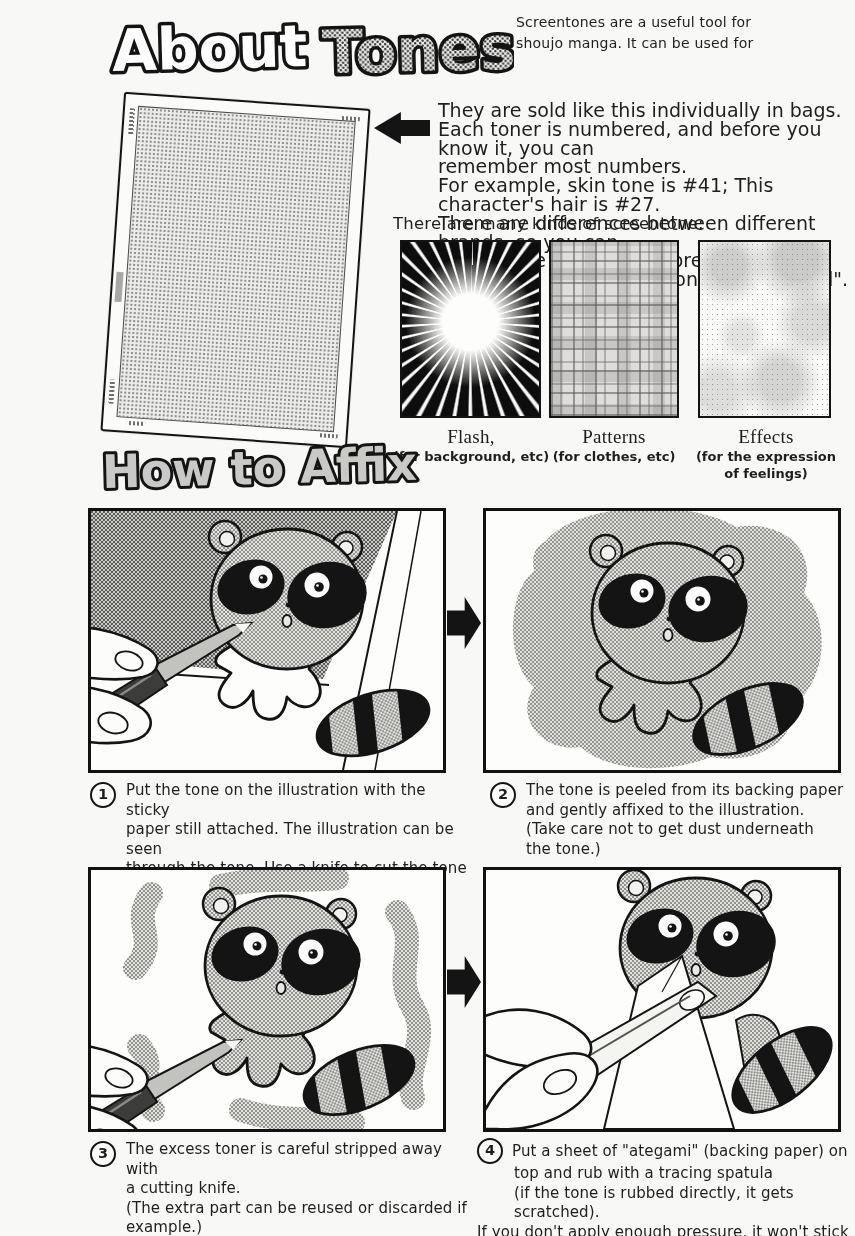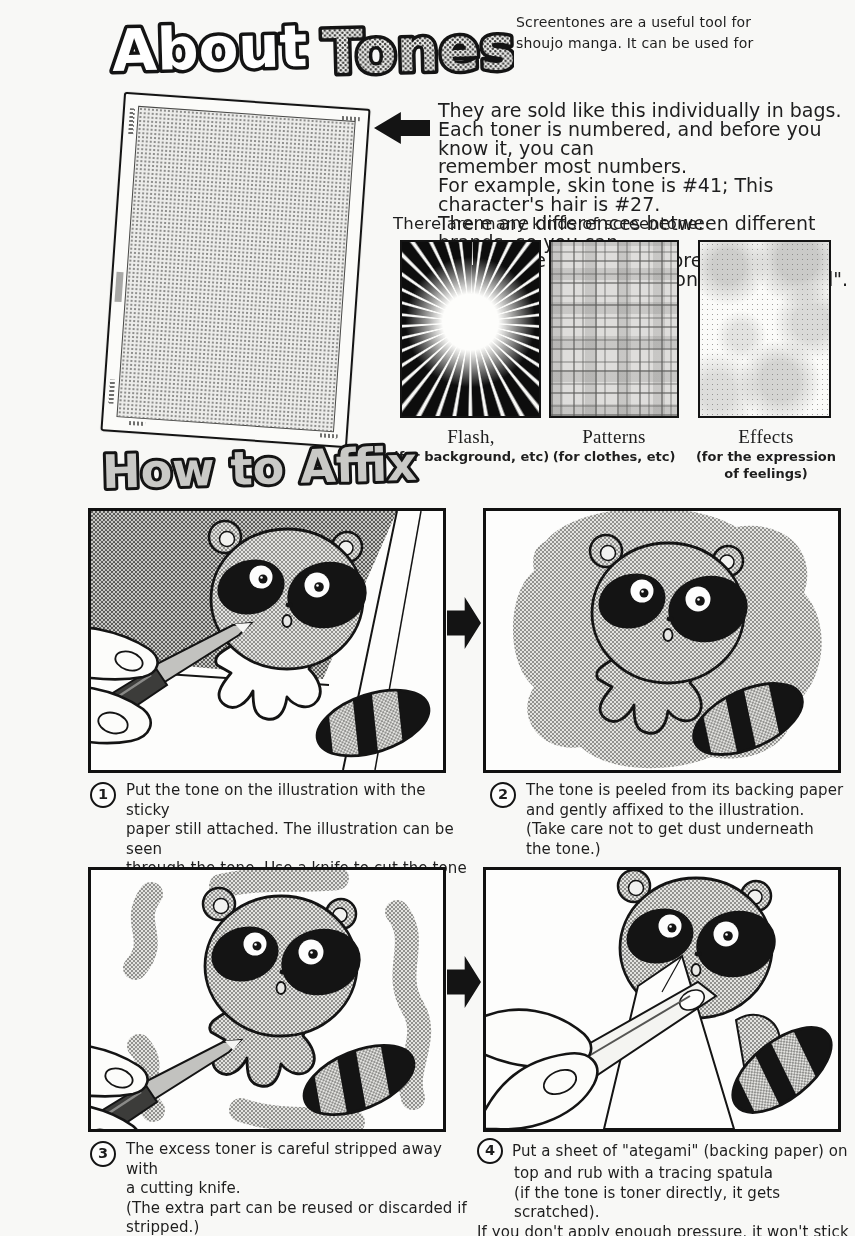--- a/index.html
+++ b/index.html
@@ -305,28 +305,28 @@
     </svg>
   </div>
 
   <div class="step" style="left:90px;top:1140px;width:385px;">
     <div class="step-row">
       <span class="step-num">3</span>
       <div>
         <div>The excess toner is careful stripped away with</div>
         <div>a cutting knife.</div>
         <div>(The extra part can be reused or discarded if</div>
-        <div>stripped.)</div>
+        <div>example.)</div>
       </div>
     </div>
   </div>
 
   <div class="step" style="left:477px;top:1138px;width:378px;">
     <div>
       <span class="num-inline">4</span><span>Put a sheet of "ategami" (backing paper) on</span>
     </div>
     <div class="ind">top and rub with a tracing spatula</div>
-    <div class="ind">(if the tone is toner directly, it gets scratched).</div>
+    <div class="ind">(if the tone is rubbed directly, it gets scratched).</div>
     <div>If you don't apply enough pressure, it won't stick</div>
 
   </div>
 
 </div>
 
 </body></html>

